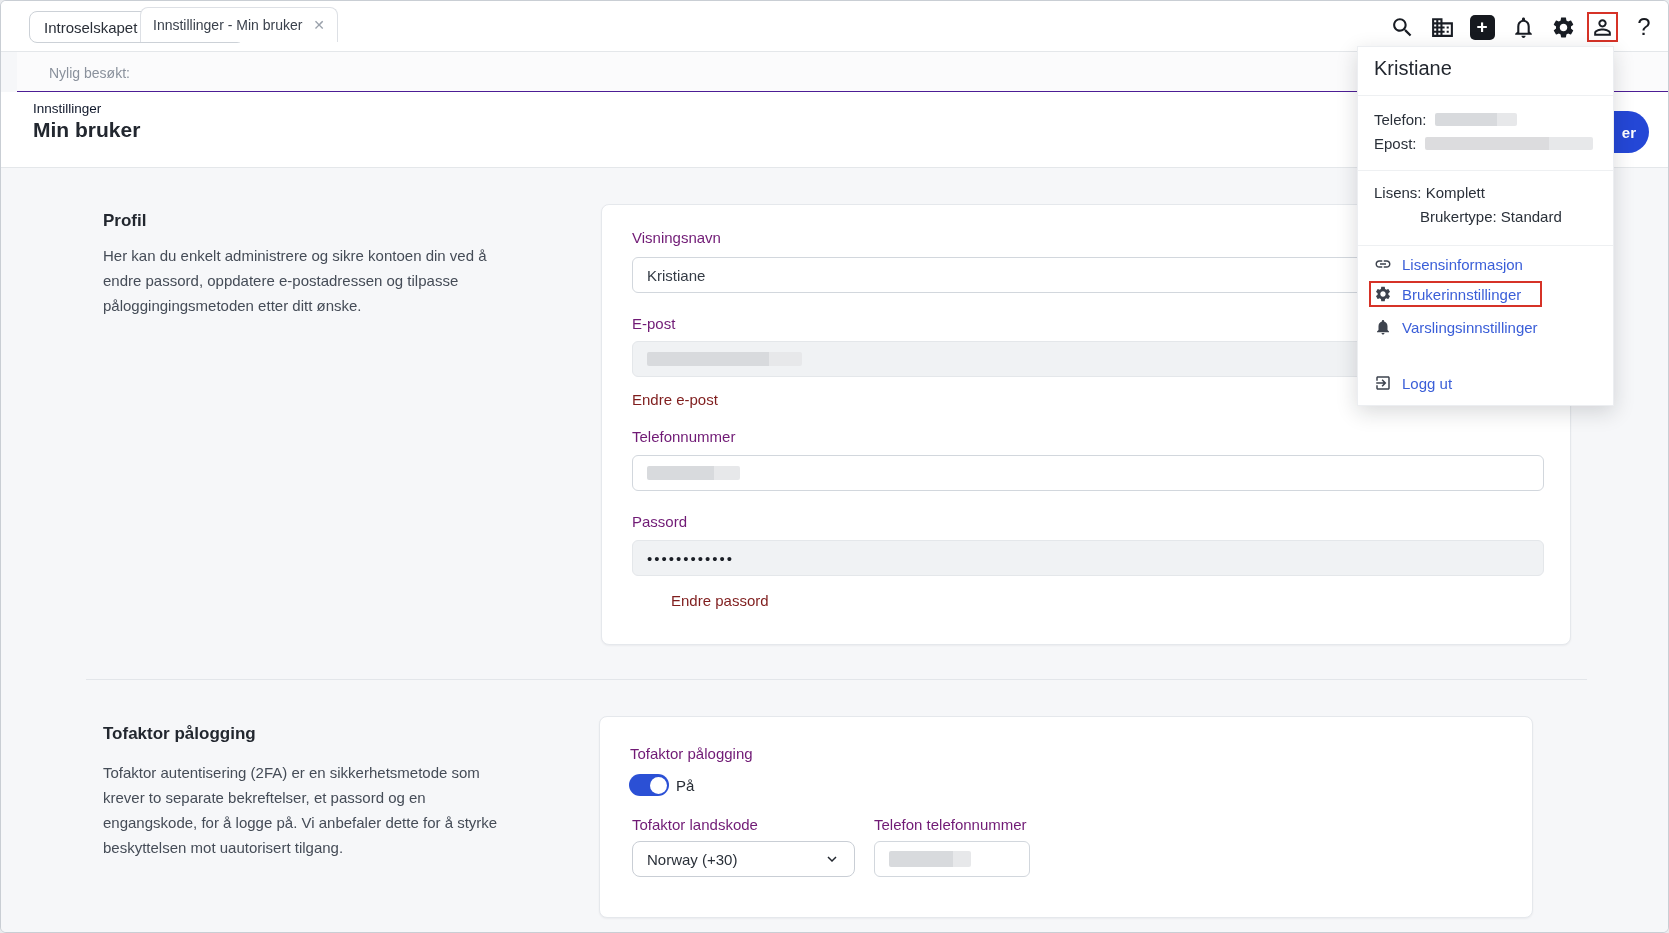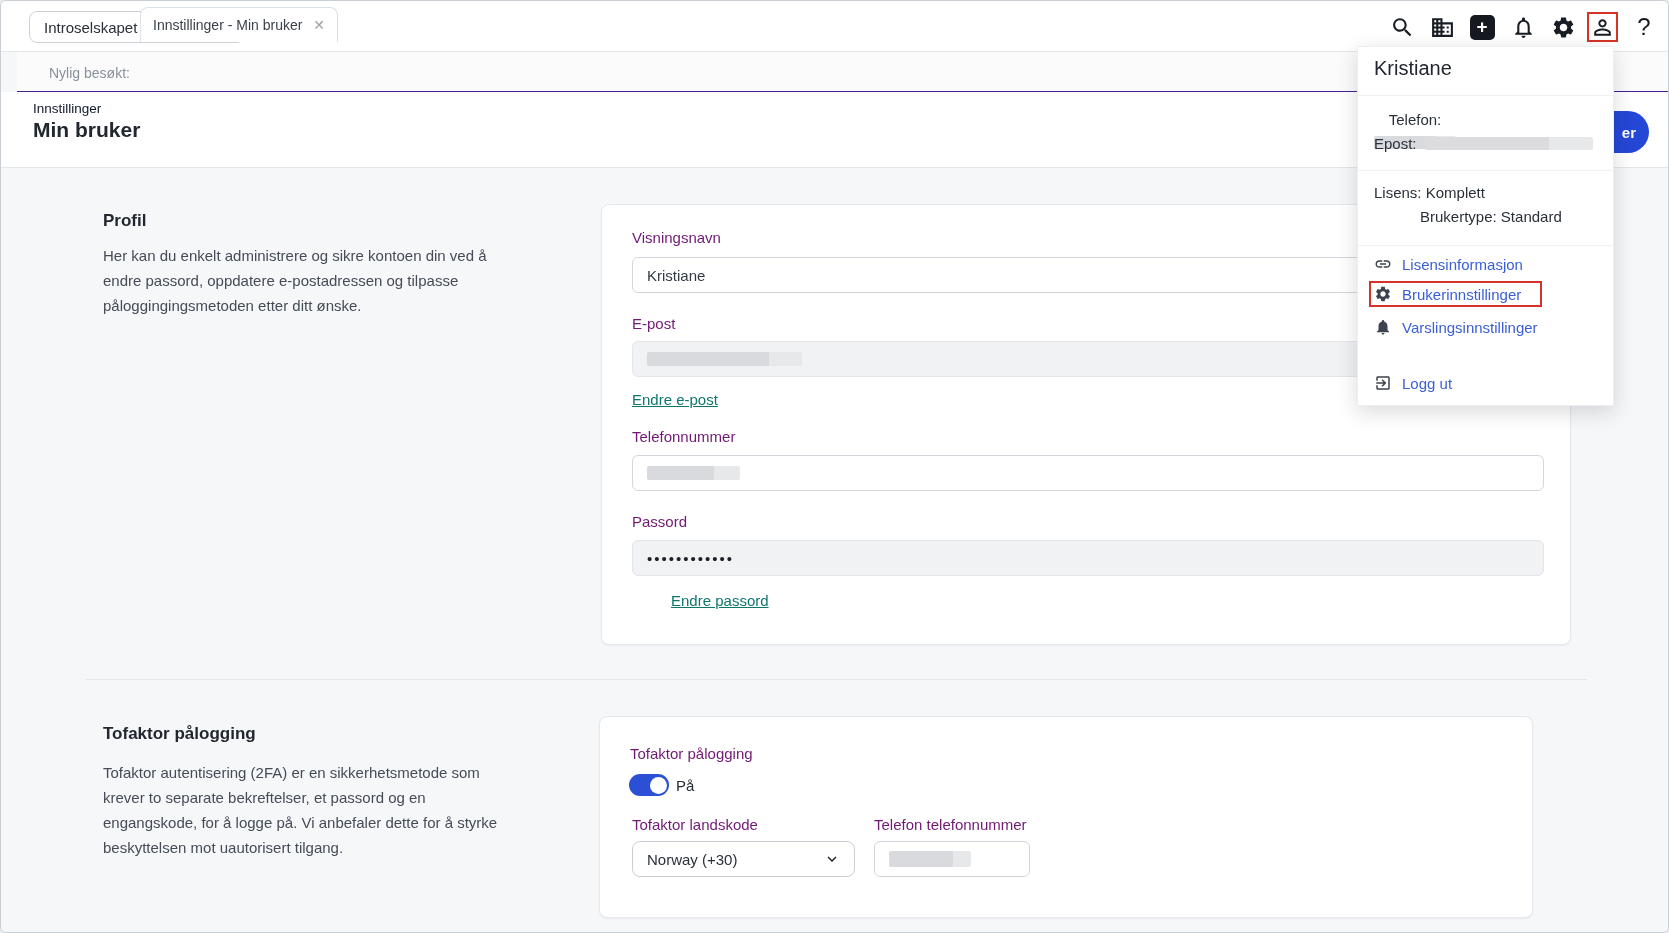--- a/index.html
+++ b/index.html
@@ -52,21 +52,21 @@
 
   .divider { position:absolute; left:85px; width:1501px; height:1px; background:#e3e6ea; }
 
   .card { position:absolute; background:#fff; border:1px solid #e5e8ec; border-radius:8px;
           box-shadow:0 1px 2px rgba(16,24,40,.05); }
 
   .field-label { position:absolute; font-size:15px; color:#701a75; }
   .input { position:absolute; height:36px; background:#fff; border:1px solid #d2d7dd; border-radius:6px;
            display:flex; align-items:center; padding:0 14px; font-size:15px; color:#343b45; }
   .input.disabled { background:#f0f2f4; border-color:#e4e7ea; }
-  .inline-link { position:absolute; font-size:15px; color:#0f766e; cursor:pointer;text-decoration:underline; }
+  .inline-link { position:absolute; font-size:15px; color:#7f1d1d; cursor:pointer; }
 
   .redact { border-radius:2px; }
 
   .password-dots { font-size:15px; letter-spacing:2px; color:#1b1f26; }
 
   
   .toggle { position:absolute; width:40px; height:22px; border-radius:11px; background:#2b50d5; cursor:pointer; }
   .toggle::after { content:""; position:absolute; right:2.5px; top:2.5px; width:17px; height:17px;
                    border-radius:50%; background:#fff; }
   .toggle-state { position:absolute; font-size:15px; color:#272c35; }
@@ -217,21 +217,21 @@
       <div class="input" style="left:274px; top:124px; width:156px;">
         <div class="redact" style="width:82px; height:16px; background:linear-gradient(90deg,#d8dadd 0%,#d8dadd 78%,#e7e8ea 78%,#e7e8ea 100%);"></div>
       </div>
     </div>
   </div>
 
   <div class="user-menu">
     <div class="um-name">Kristiane</div>
     <div class="um-div" style="top:48px;"></div>
 
-    <div class="um-info" style="top:64px; display:flex; align-items:center; gap:8px;flex-direction:column;">
+    <div class="um-info" style="top:64px; display:flex; align-items:center; gap:8px;">
       <span>Telefon:</span>
       <span class="redact" style="width:82px; height:13px; background:linear-gradient(90deg,#d8dadd 0%,#d8dadd 76%,#e7e8ea 76%,#e7e8ea 100%);"></span>
     </div>
     <div class="um-info" style="top:88px; display:flex; align-items:center; gap:8px;">
       <span>Epost:</span>
       <span class="redact" style="width:168px; height:13px; background:linear-gradient(90deg,#dcdcde 0%,#dcdcde 74%,#e7e8ea 74%,#e7e8ea 100%);"></span>
     </div>
 
     <div class="um-div" style="top:123px;"></div>
     <div class="um-info" style="top:137px;">Lisens: Komplett</div>

